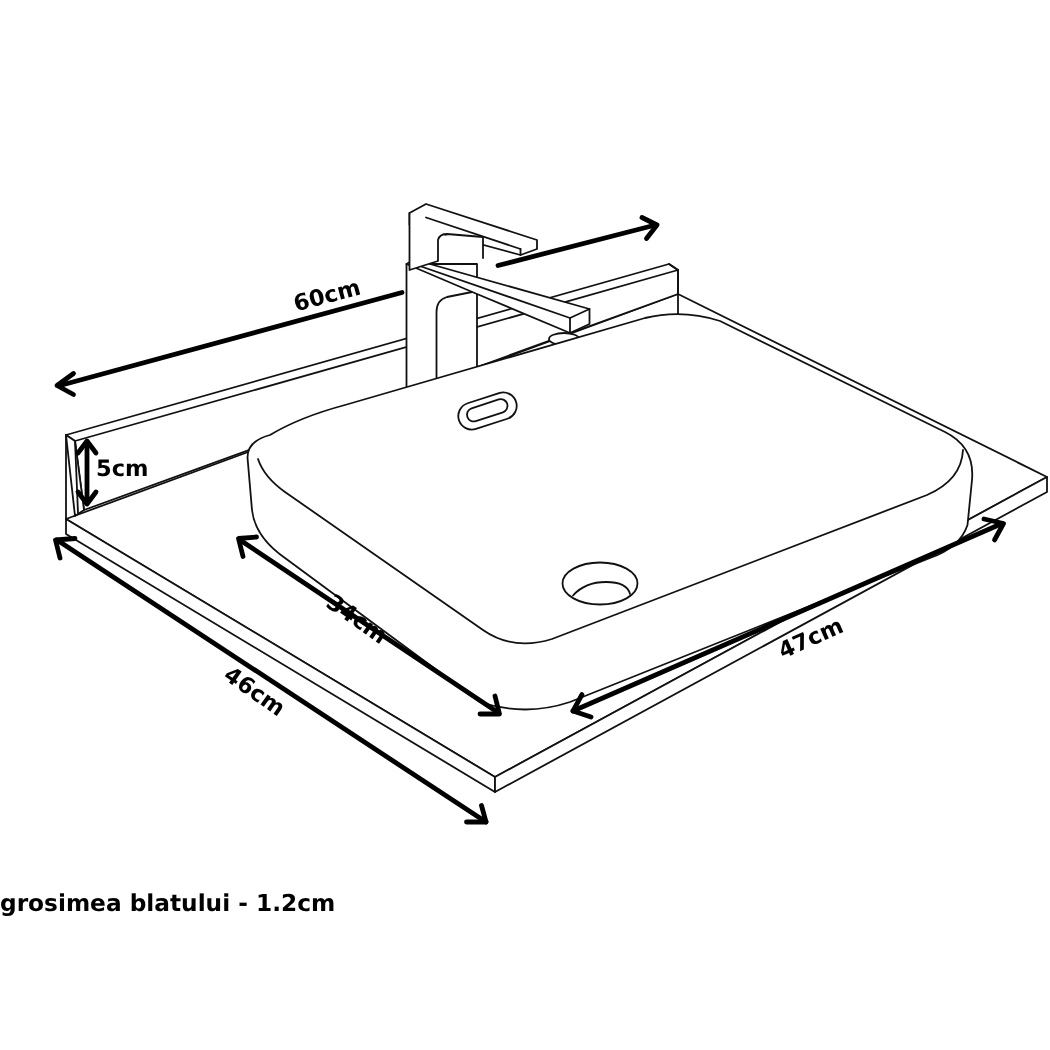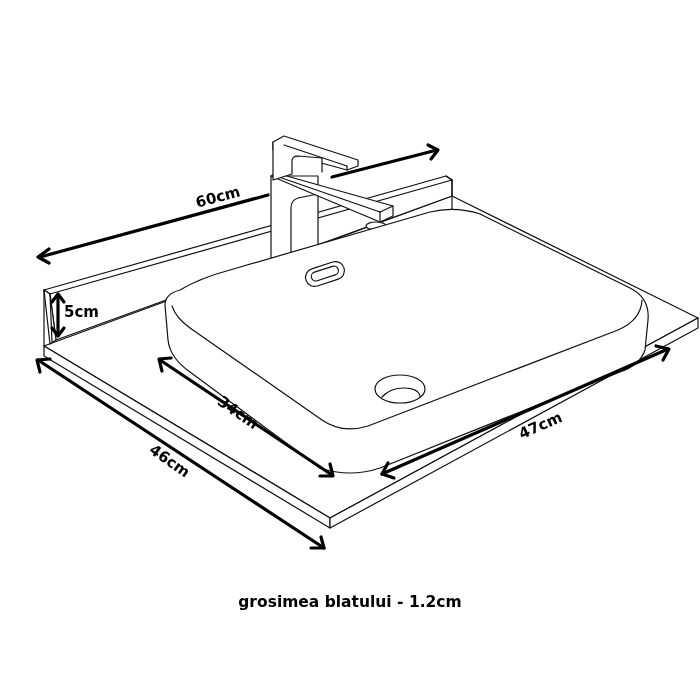--- a/index.html
+++ b/index.html
@@ -3,21 +3,21 @@
 <meta charset="utf-8">
 <style>
   html, body { margin: 0; padding: 0; background: #ffffff; }
   body { width: 700px; height: 700px; position: relative; overflow: hidden; font-family: "DejaVu Sans", sans-serif; }
   #diagram { position: absolute; left: 0; top: 0; width: 700px; height: 700px; }
   .line { fill: none; stroke: #111; stroke-width: 1.2; stroke-linejoin: round; stroke-linecap: round; }
   .fill-white { fill: #fff; }
   .dim { fill: none; stroke: #000; stroke-width: 3.2; stroke-linecap: round; }
   .arrowhead { fill: none; stroke: #000; stroke-width: 3.2; stroke-linecap: round; stroke-linejoin: round; }
   .label { font-family: "DejaVu Sans", sans-serif; font-weight: bold; font-size: 15px; fill: #000; }
-  .caption { position: absolute; left: 0; width: 700px; top: 593px; text-align: center; font-family: "DejaVu Sans", sans-serif; font-weight: bold; font-size: 15.5px; color: #000; }
+  .caption { position: absolute; left: 0; width: 700px; top: 593px; text-align: left; font-family: "DejaVu Sans", sans-serif; font-weight: bold; font-size: 15.5px; color: #000; }
 </style>
 </head>
 <body>
 
 <svg id="diagram" viewBox="0 0 700 700" xmlns="http://www.w3.org/2000/svg">
 
   <g>
 
     <polygon class="line fill-white" points="44,346 452,196 698,318 330,518"></polygon>
 

